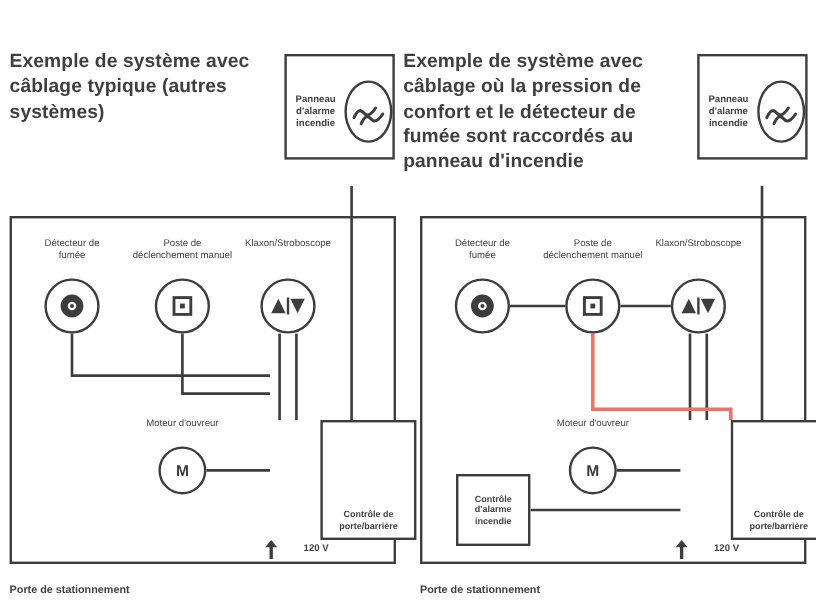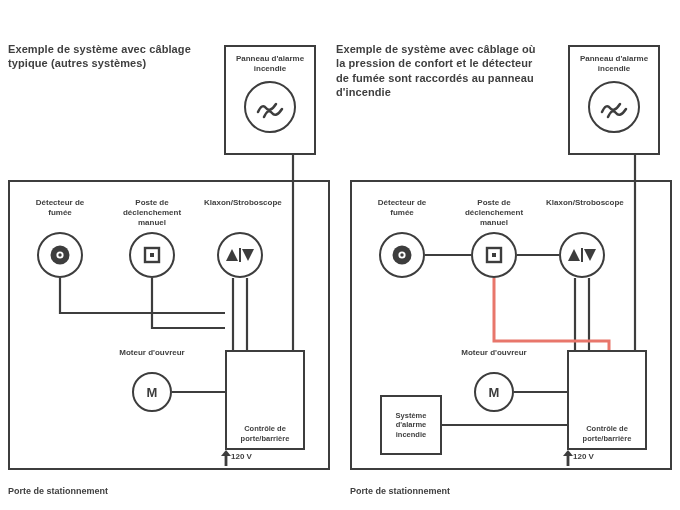--- a/index.html
+++ b/index.html
@@ -7,34 +7,34 @@
     --text:#3f3f3f;
     --accent-red:#e8766b;
     --background:#ffffff;
   }
   html,body{margin:0;padding:0;background:var(--background);}
   body{font-family:"Liberation Sans", sans-serif;}
   .canvas{position:relative;width:680px;height:510px;background:var(--background);overflow:hidden;}
   .wires{position:absolute;left:0;top:0;width:680px;height:510px;pointer-events:none;}
   .wire{stroke:var(--line);stroke-width:2.2;fill:none;}
   .wire.red{stroke:var(--accent-red);stroke-width:3;}
-  .title{position:absolute;font-size:11px;font-weight:700;color:var(--text);line-height:1.3;letter-spacing:.1px;}
-  .panel-box{position:absolute;width:92px;height:110px;border:2.5px solid var(--line);box-sizing:border-box;background:#fff;display:flex;flex-direction:column;align-items:center;}
+  .title{position:absolute;font-size:16px;font-weight:700;color:var(--text);line-height:1.3;letter-spacing:.1px;}
+  .panel-box{position:absolute;width:92px;height:88px;border:2.5px solid var(--line);box-sizing:border-box;background:#fff;display:flex;flex-direction:row;align-items:center;margin-left:13px;}
   .panel-label{font-size:8px;font-weight:700;color:var(--text);text-align:center;margin-top:7px;line-height:1.25;width:80px;}
   .panel-circle{width:52px;height:52px;border:2.5px solid var(--line);border-radius:50%;box-sizing:border-box;margin-top:7px;display:flex;align-items:center;justify-content:center;background:#fff;}
   .main-box{position:absolute;width:322px;height:290px;border:2.5px solid var(--line);box-sizing:border-box;background:transparent;}
-  .comp-label{position:absolute;font-size:8px;font-weight:700;color:var(--text);text-align:center;line-height:1.25;}
+  .comp-label{position:absolute;font-size:8px;font-weight:400;color:var(--text);text-align:center;line-height:1.25;}
   .circle{position:absolute;width:46px;height:46px;border:2.5px solid var(--line);border-radius:50%;box-sizing:border-box;background:#fff;display:flex;align-items:center;justify-content:center;}
   .circle.motor{width:40px;height:40px;}
   .motor-m{font-size:13px;font-weight:700;color:var(--line);}
-  .control-box{position:absolute;width:80px;height:100px;border:2.5px solid var(--line);box-sizing:border-box;background:#fff;display:flex;align-items:flex-end;justify-content:center;padding:5px 2px;}
+  .control-box{position:absolute;width:80px;height:100px;border:2.5px solid var(--line);box-sizing:border-box;background:#fff;display:flex;align-items:flex-end;justify-content:center;padding:5px 2px;margin-left:42px;}
   .control-label{font-size:7.5px;font-weight:700;color:var(--text);text-align:center;line-height:1.25;}
   .aux-box{position:absolute;width:62px;height:60px;border:2.5px solid var(--line);box-sizing:border-box;background:#fff;display:flex;align-items:center;justify-content:center;padding:3px;}
   .aux-label{font-size:7.5px;font-weight:700;color:var(--text);text-align:center;line-height:1.25;}
-  .power{position:absolute;display:flex;align-items:flex-start;gap:0;}
+  .power{position:absolute;display:flex;align-items:flex-start;gap:22px;}
   .power-label{font-size:8px;font-weight:700;color:var(--text);margin-top:2px;}
   .caption{position:absolute;width:322px;text-align:left;font-size:9px;font-weight:700;color:var(--text);}
 </style>
 </head>
 <body>
 
 <div class="canvas">
 
   <svg class="wires" viewBox="0 0 680 510" aria-hidden="true">
 
@@ -158,21 +158,21 @@
         <polygon points="17,2 29,2 23,14" fill="var(--line)"></polygon>
       </svg>
     </div>
 
     <div class="comp-label" style="left:459px;top:348px;width:70px">Moteur d'ouvreur</div>
     <div class="circle motor" style="left:474px;top:372px">
       <span class="motor-m">M</span>
     </div>
 
     <div class="aux-box" style="left:380px;top:395px">
-      <div class="aux-label">Système d'alarme incendie</div>
+      <div class="aux-label">Contrôle d'alarme incendie</div>
     </div>
 
     <div class="control-box" style="left:567px;top:350px">
       <div class="control-label">Contrôle de porte/barrière</div>
     </div>
 
     <div class="power" style="left:563px;top:450px">
       <svg width="10" height="16" viewBox="0 0 10 16">
         <polygon points="5,0 0,6 10,6" fill="var(--line)"></polygon>
         <rect x="3.6" y="5" width="2.8" height="11" fill="var(--line)"></rect>

